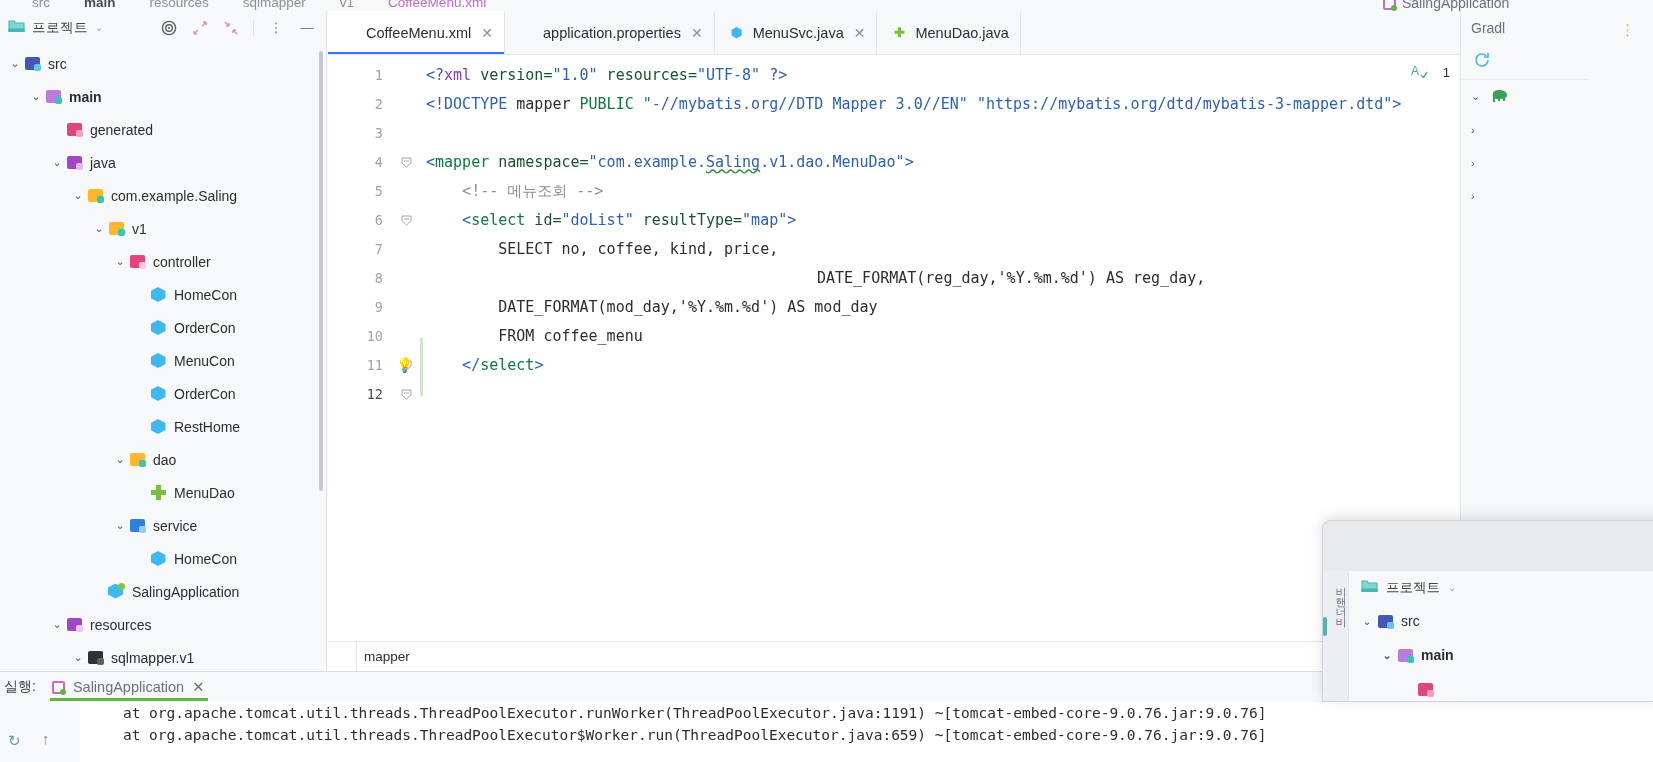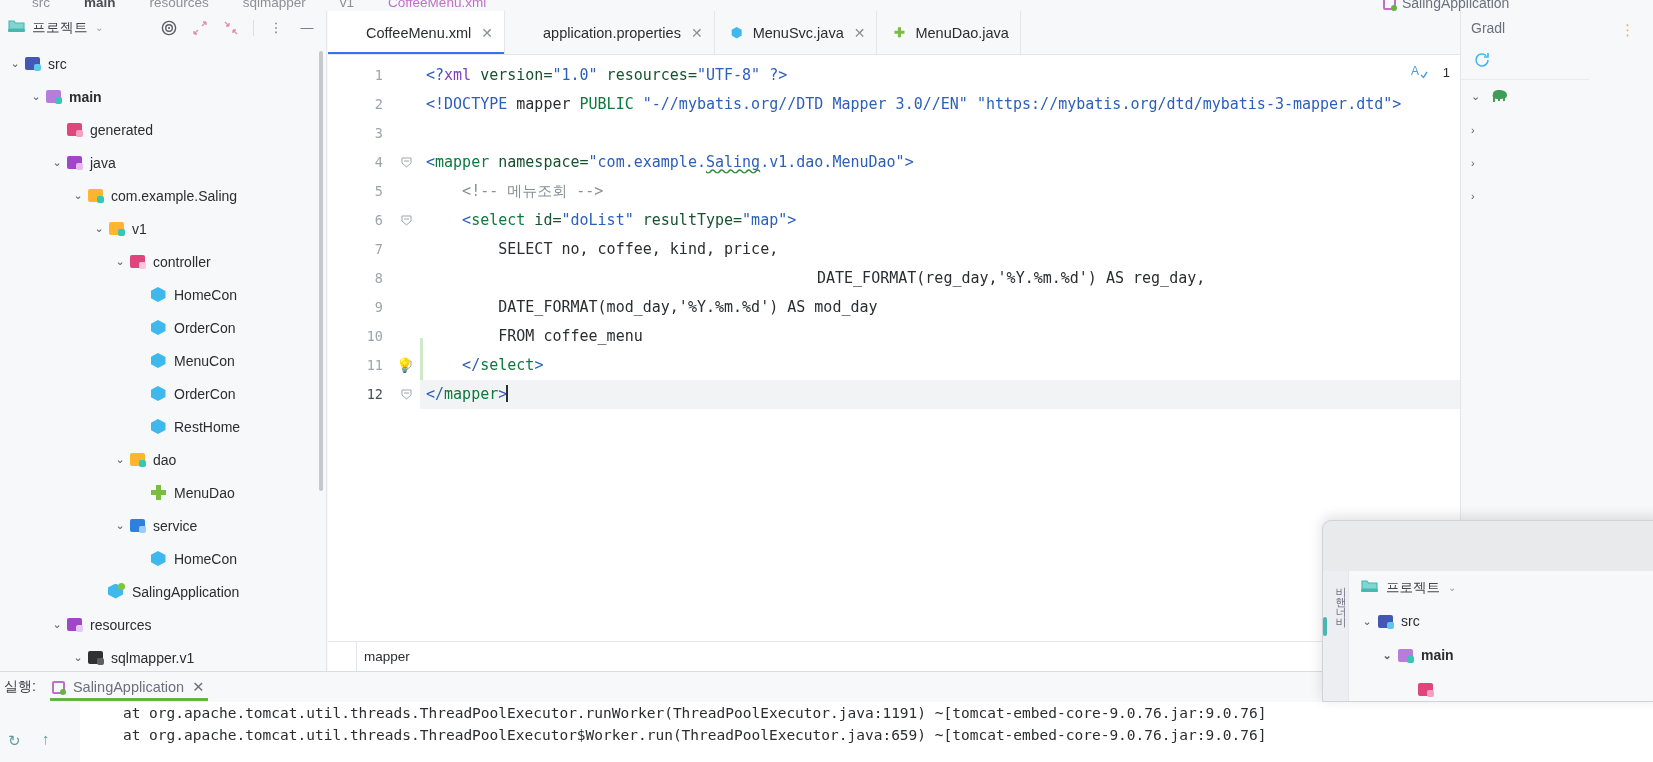--- a/index.html
+++ b/index.html
@@ -457,21 +457,20 @@
           <div class="cline" style="position: relative;"><span class="k-punc">&lt;!DOCTYPE </span><span class="k-plain">mapper</span><span class="k-dtd"> PUBLIC </span><span class="k-str">"-//mybatis.org//DTD Mapper 3.0//EN"</span><span class="k-plain"> </span><span class="k-str">"https://mybatis.org/dtd/mybatis-3-mapper.dtd"</span><span class="k-punc">&gt;</span></div>
           <div class="cline" style="position: relative;"></div>
           <div class="cline" style="position: relative;"><span class="k-punc">&lt;</span><span class="k-tag">mapper</span><span class="k-attr"> namespace=</span><span class="k-str">"com.example.</span><span class="k-str underline-wavy">Saling</span><span class="k-str">.v1.dao.MenuDao"</span><span class="k-punc">&gt;</span></div>
           <div class="cline" style="position: relative;"><span class="k-cmt">    &lt;!-- 메뉴조회 --&gt;</span></div>
           <div class="cline" style="position: relative;"><span class="k-punc">    &lt;</span><span class="k-tag">select</span><span class="k-attr"> id=</span><span class="k-str">"doList"</span><span class="k-attr"> resultType=</span><span class="k-str">"map"</span><span class="k-punc">&gt;</span></div>
           <div class="cline" style="position: relative;"><span class="k-plain">        SELECT no, coffee, kind, price,</span></div>
           <div class="cline" style="position: relative; text-align: center;"><span class="k-plain">        DATE_FORMAT(reg_day,'%Y.%m.%d') AS reg_day,</span></div>
           <div class="cline" style="position: relative;"><span class="k-plain">        DATE_FORMAT(mod_day,'%Y.%m.%d') AS mod_day</span></div>
           <div class="cline" style="position: relative;"><span class="k-plain">        FROM coffee_menu</span></div>
           <div class="cline" style="position: relative;"><span class="bulb">💡</span><span class="k-punc">    &lt;/</span><span class="k-tag">select</span><span class="k-punc">&gt;</span></div>
-          <div class="cline hl" style="position: relative;"><span class="k-punc">&lt;/</span><span class="k-tag">mapper</span><span class="k-punc">&gt;</span><span class="caret"></span></div>
         </div>
       <div class="edgescroll"></div>
     </div>
 
     <div class="inspect">
       <span>
         <svg width="18" height="16" viewBox="0 0 18 16">
             <text x="0" y="12" font-size="12" fill="#4a9fd5" font-family="Liberation Sans">A</text>
             <path d="M10 12 l2.5 2.5 L16 9" stroke="#4a9fd5" stroke-width="1.4" fill="none"></path>
           </svg>

